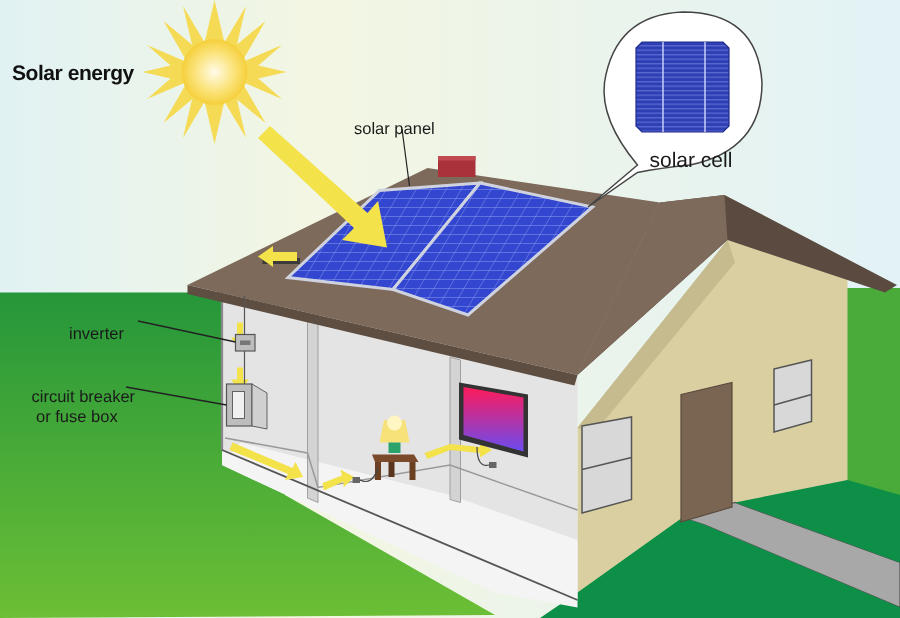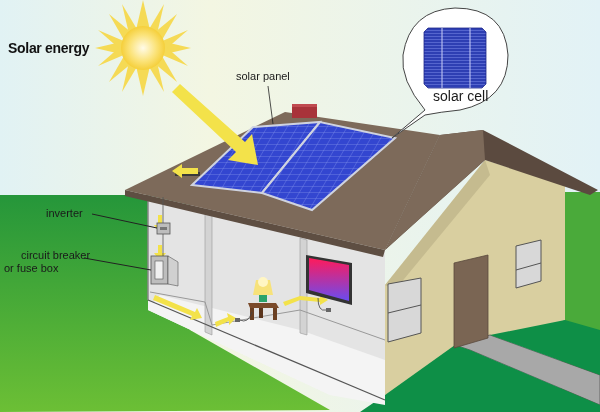--- a/index.html
+++ b/index.html
@@ -1,19 +1,19 @@
 <!DOCTYPE html>
 <html><head>
 <meta charset="utf-8">
 <style>
   html, body { margin:0; padding:0; }
   body { width:600px; height:412px; overflow:hidden; background:#e3f3f5; font-family:"Liberation Sans", sans-serif; }
   .stage { position:relative; width:600px; height:411px; }
   svg.scene { position:absolute; left:0; top:0; }
-  .label { position:absolute; color:#1a1a1a; font-size:11px; line-height:12px; white-space:nowrap; }
+  .label { position:absolute; color:#1a1a1a; font-size:11px; line-height:12px; white-space:nowrap;margin-top:10px; }
   .title { position:absolute; left:8px; top:40px; font-size:14px; font-weight:bold; color:#111; letter-spacing:-0.3px; }
 </style>
 </head>
 <body>
 
 <div class="stage">
 <svg class="scene" width="600" height="412" viewBox="0 0 600 412">
   <defs>
     <linearGradient id="skyG" x1="0" y1="0" x2="1" y2="0">
       <stop offset="0" stop-color="#e1f2f4"></stop>
@@ -181,14 +181,14 @@
   <line x1="268" y1="86" x2="273" y2="124" stroke="#222" stroke-width="0.8"></line>
   <line x1="92" y1="214" x2="157" y2="228" stroke="#222" stroke-width="1"></line>
   <line x1="84" y1="258" x2="151" y2="270" stroke="#222" stroke-width="1"></line>
 </svg>
 
 <div class="title">Solar energy</div>
 <div class="label" style="left:236px;top:70px;">solar panel</div>
 <div class="label" style="left:433px;top:90px;font-size:14px;">solar cell</div>
 <div class="label" style="left:46px;top:207px;">inverter</div>
 <div class="label" style="left:21px;top:249px;">circuit breaker</div>
-<div class="label" style="left:4px;top:262px;">or fuse box</div>
+<div class="label" style="left:24px;top:262px;">or fuse box</div>
 </div>
 
 </body></html>

